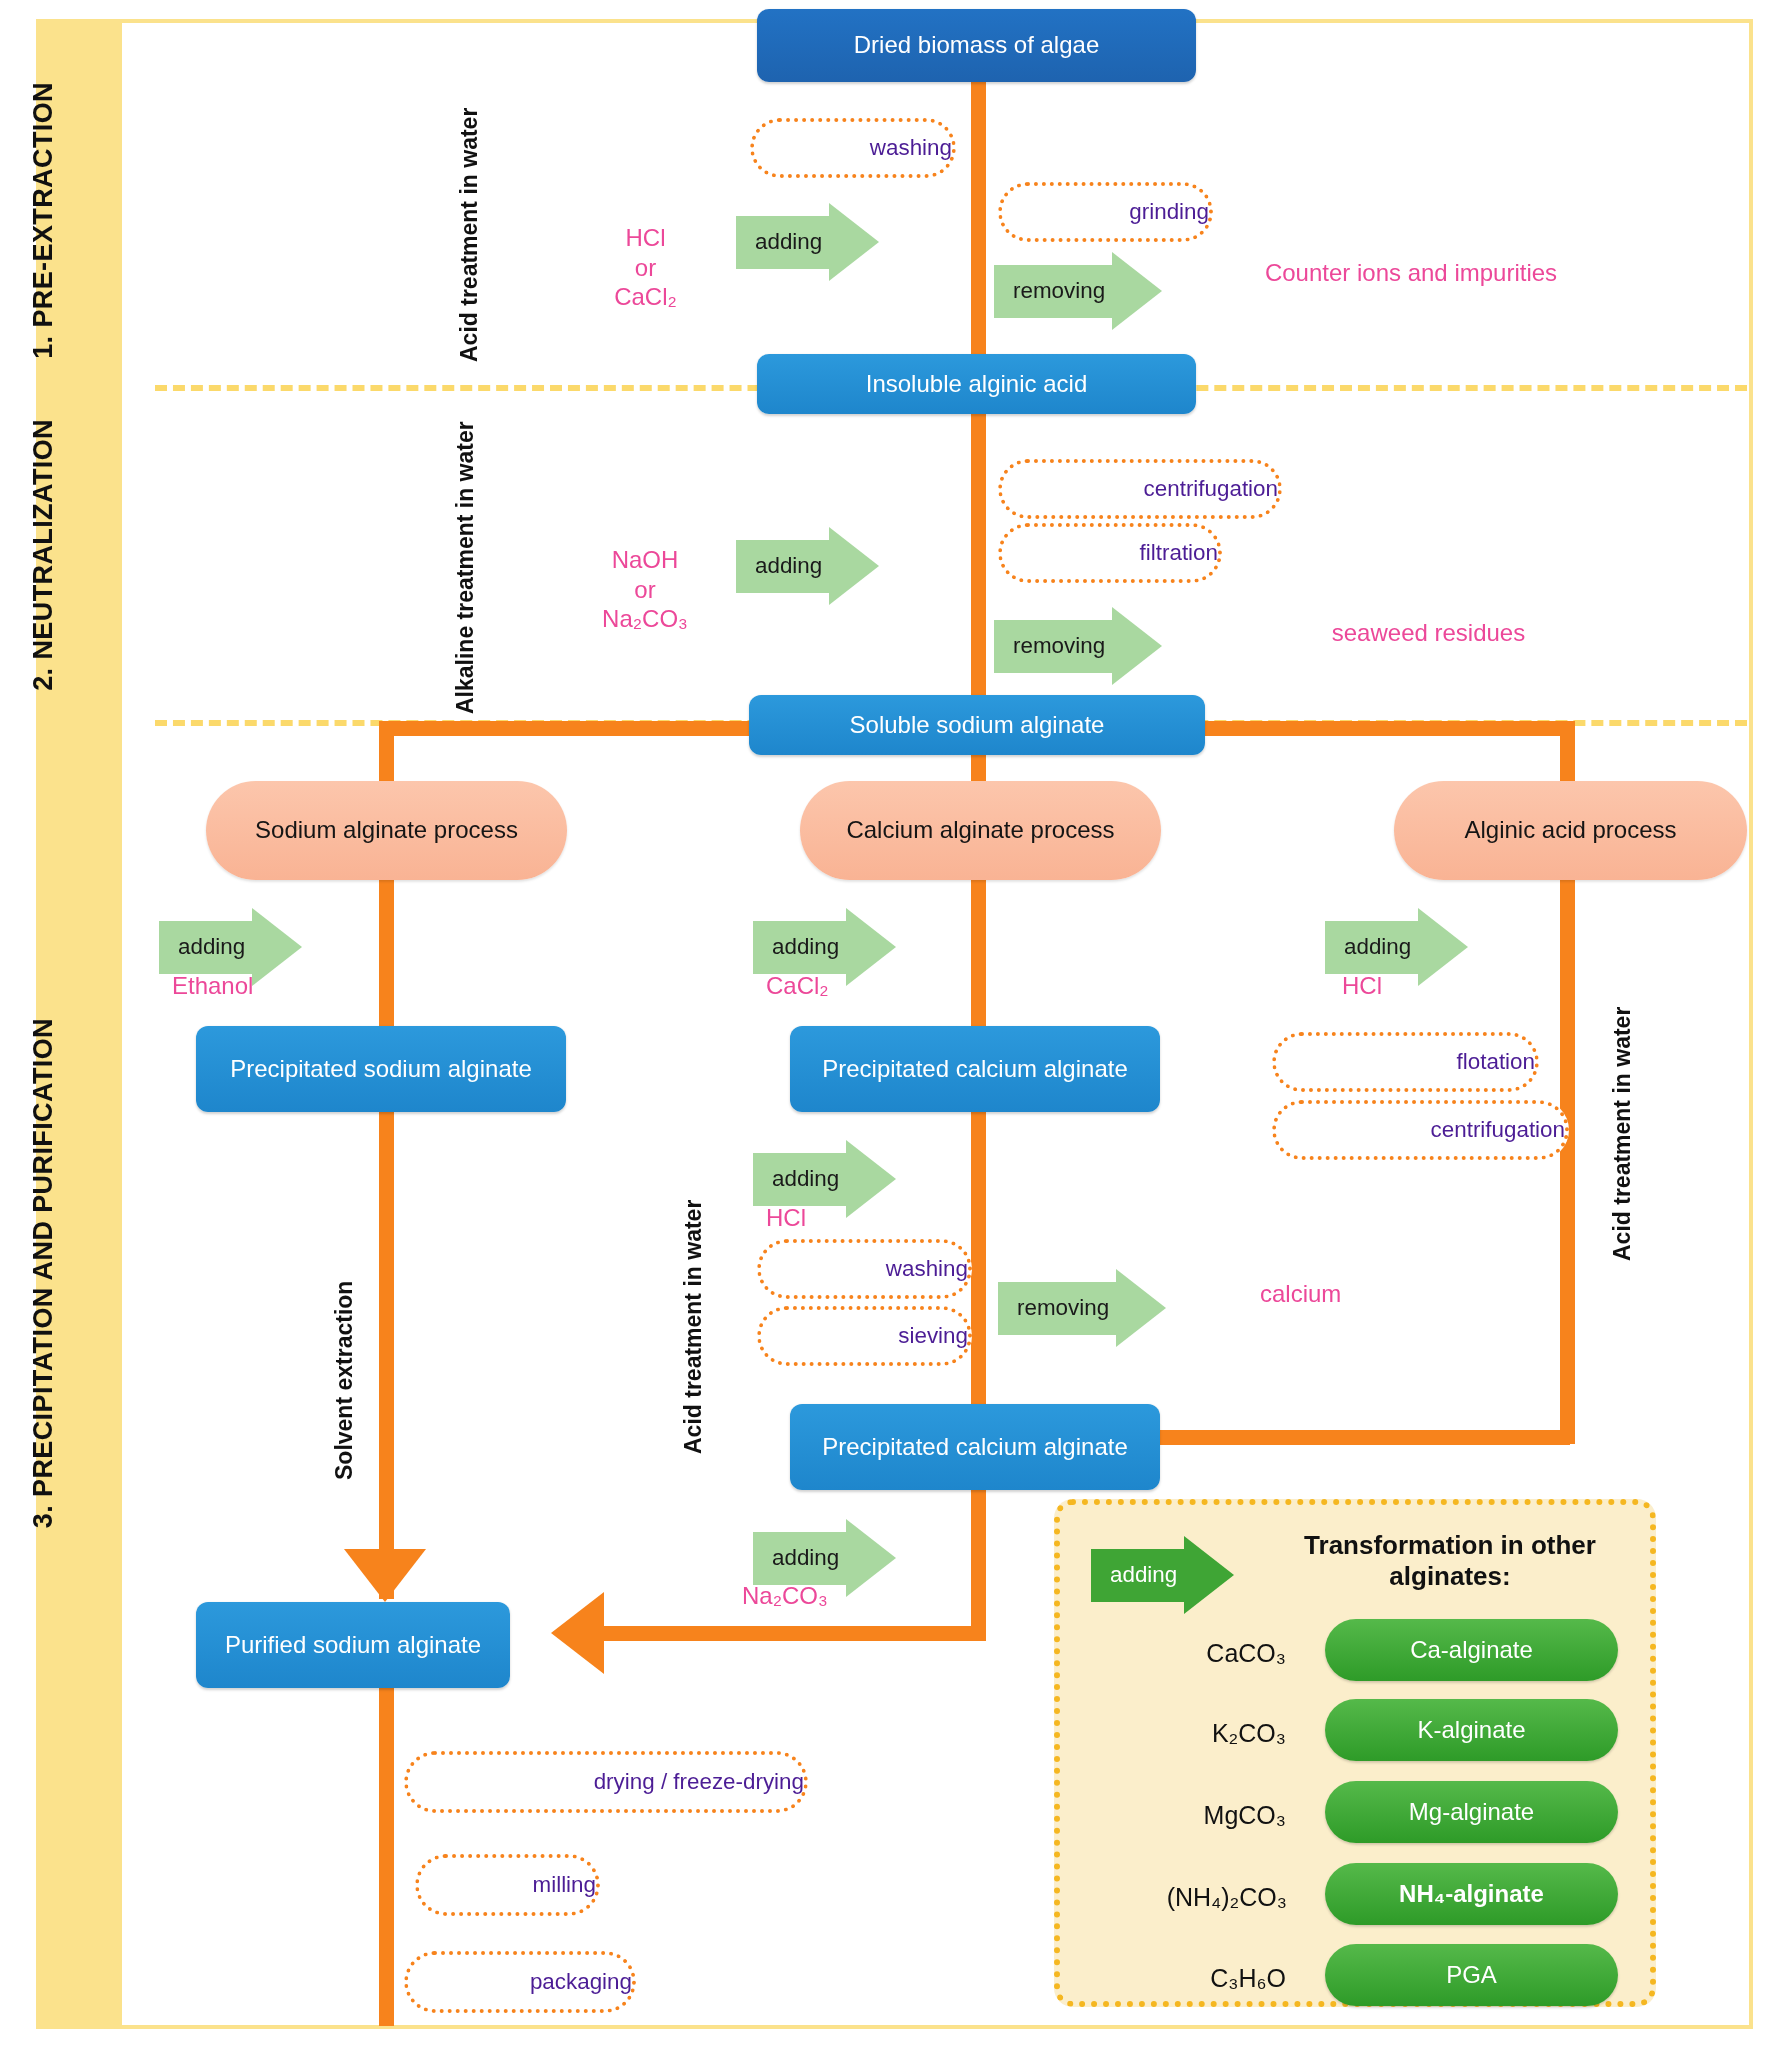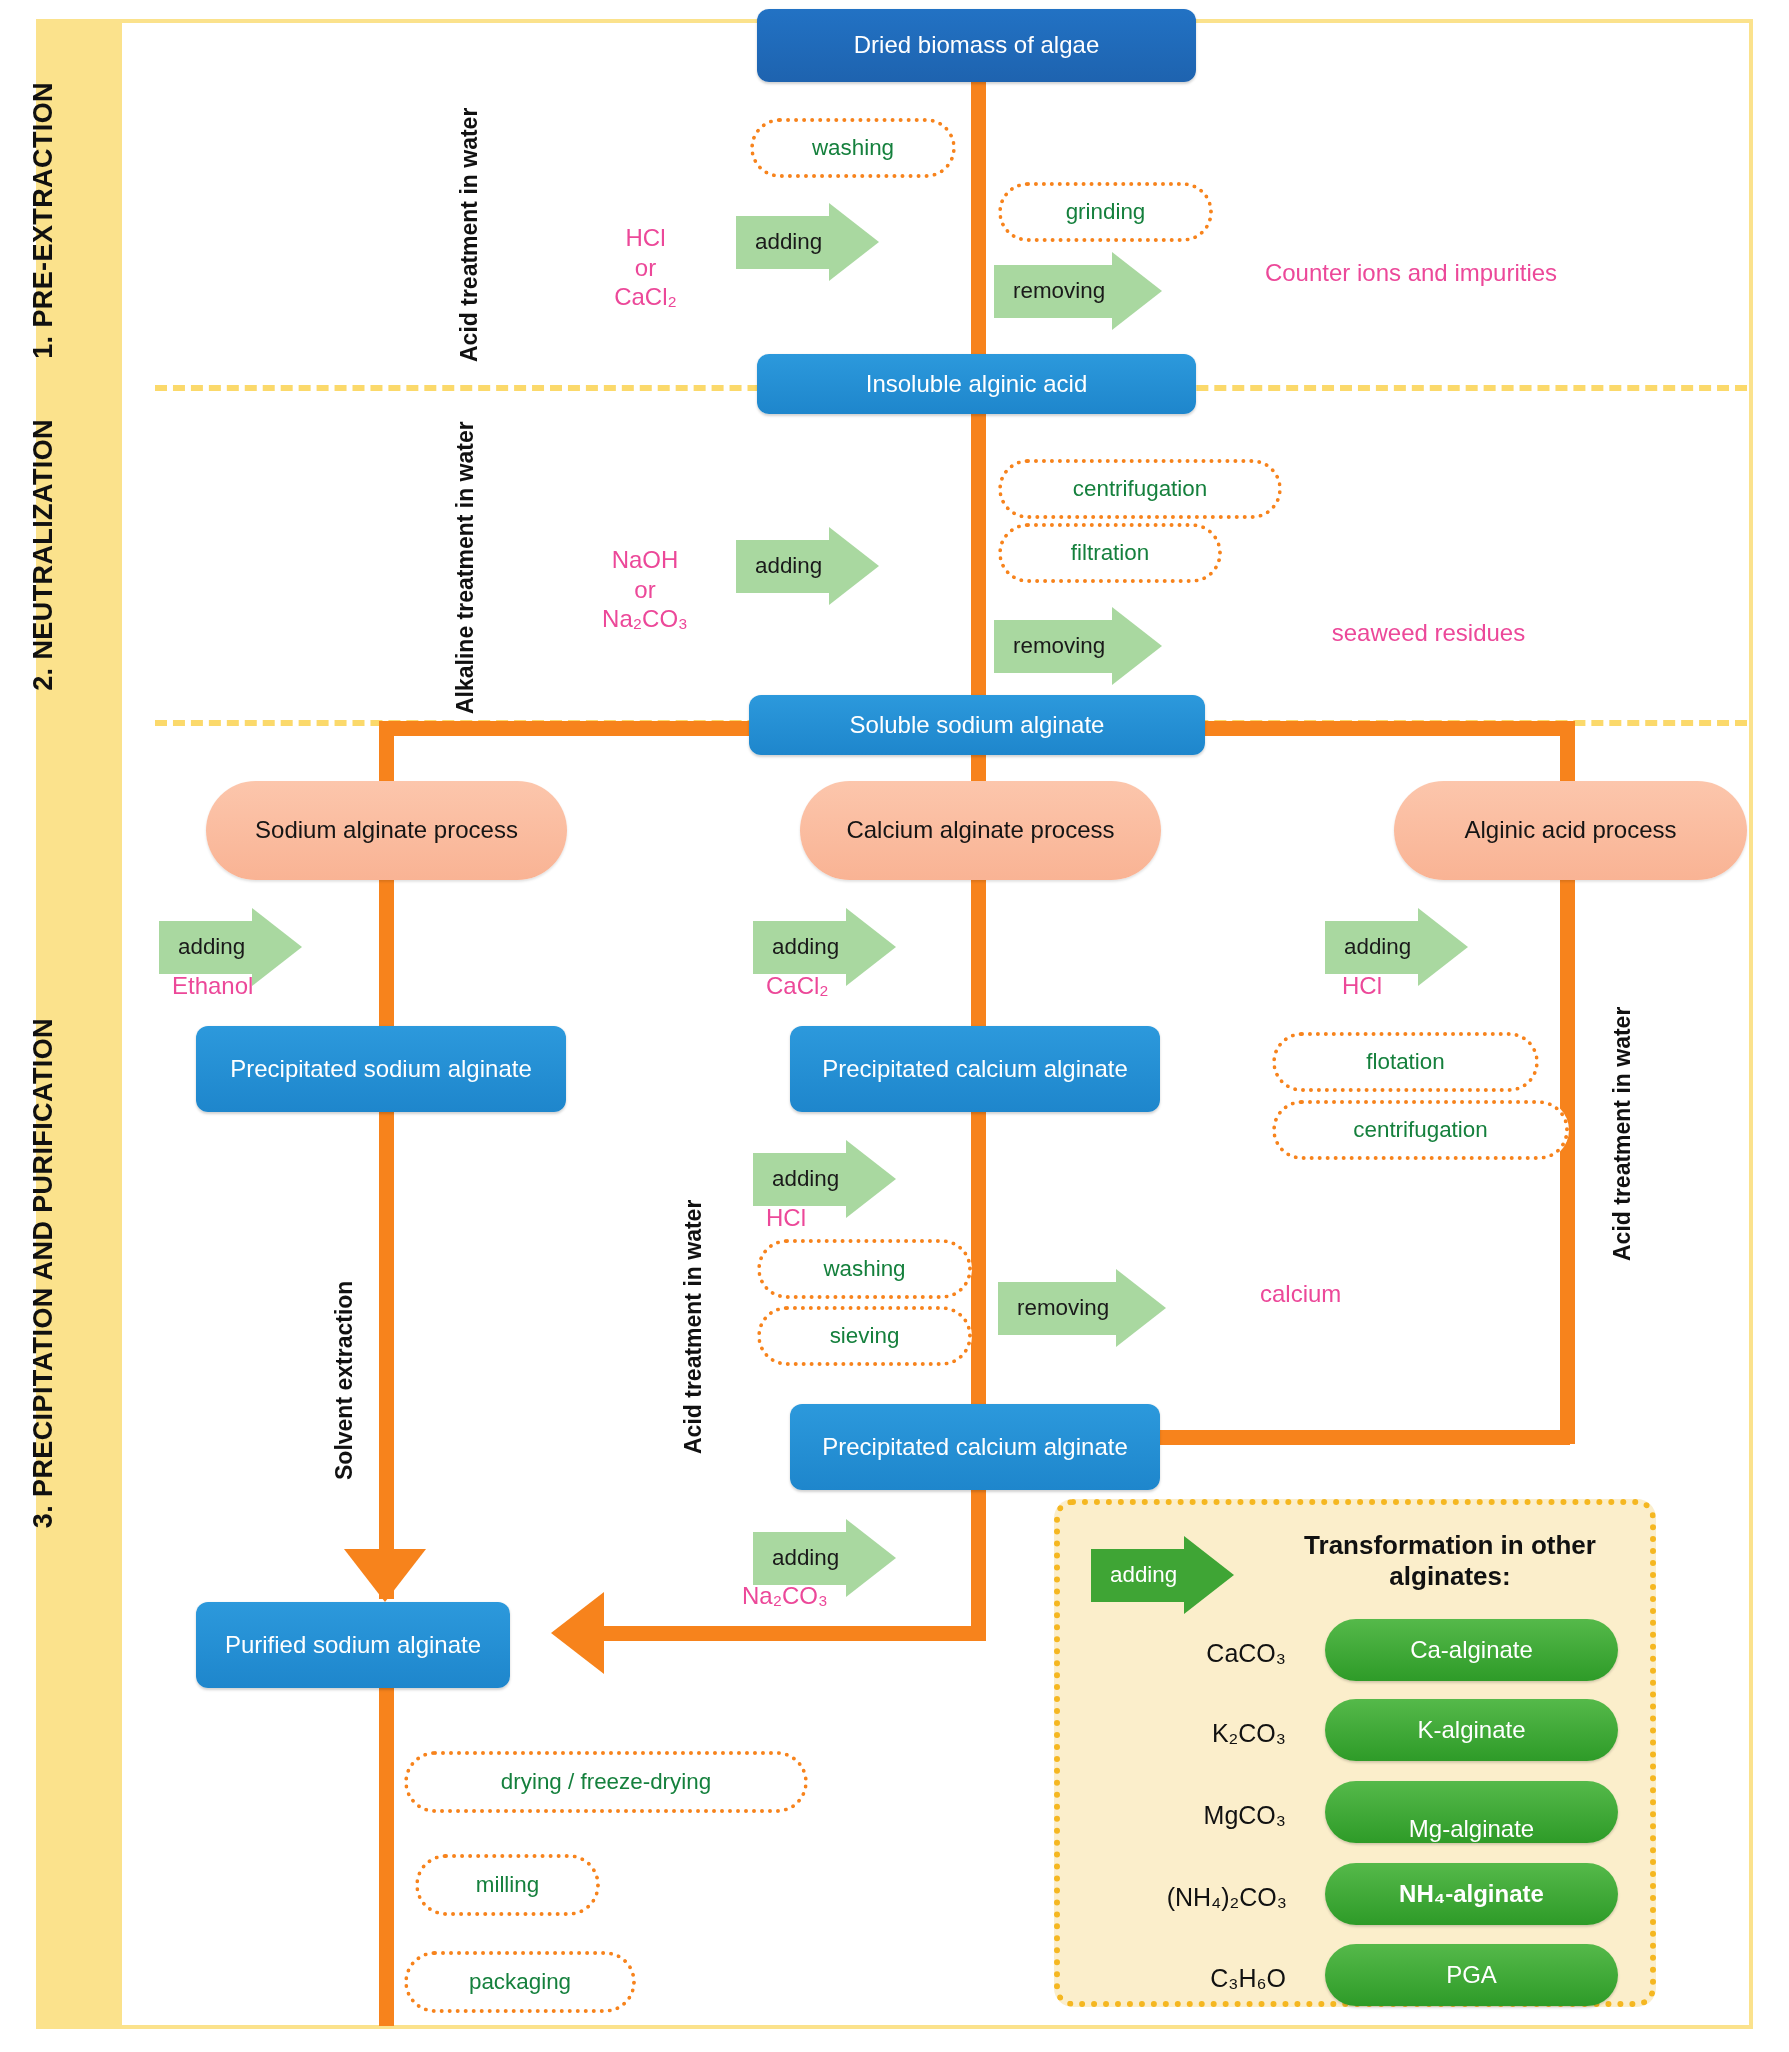--- a/index.html
+++ b/index.html
@@ -47,22 +47,22 @@
         box-shadow:0 1.7px 2.6px rgba(0,0,0,.12);}
 
   
   .gpill{position:absolute;border-radius:34px;
          background:linear-gradient(180deg,#55B94A 0%,#2E9B28 100%);
          color:#ffffff;display:flex;align-items:center;justify-content:center;
          font-size:24px;box-shadow:0 1.7px 2.6px rgba(0,0,0,.18);}
 
   
   .dotcap{position:absolute;border:4.3px dotted #F7831C;border-radius:860px;
-          display:flex;align-items:center;justify-content:center;
-          color:#15803d;font-size:22.4px;background:#fff;box-sizing:border-box;}
+          display:flex;align-items:center;justify-content:flex-end;
+          color:#4c1d95;font-size:22.4px;background:#fff;box-sizing:border-box;}
 
   
   .garrow{position:absolute;display:flex;align-items:center;
           color:#1a1a1a;font-size:22.4px;}
   .garrow .body{background:#A9D8A0;height:53px;display:flex;align-items:center;
                 padding-left:19px;padding-right:6.9px;box-sizing:border-box;}
   .garrow .head{width:0;height:0;border-top:39px solid transparent;
                 border-bottom:39px solid transparent;border-left:50px solid #A9D8A0;}
   .garrow.dark .body{background:#3FA535;color:#ffffff;}
   .garrow.dark .head{border-left-color:#3FA535;}
@@ -353,21 +353,21 @@
   <div class="treag" style="left:1080px;top:1719px;width:206px;">
     <span>K₂CO₃</span>
   </div>
   <div class="gpill" style="left:1325px;top:1699px;width:293px;height:62px;">
     <span>K-alginate</span>
   </div>
 
   <div class="treag" style="left:1080px;top:1801px;width:206px;">
     <span>MgCO₃</span>
   </div>
-  <div class="gpill" style="left:1325px;top:1781px;width:293px;height:62px;align-items:flex-end;">
+  <div class="gpill" style="left:1325px;top:1781px;width:293px;height:62px;">
     <span>Mg-alginate</span>
   </div>
 
   <div class="treag" style="left:1063px;top:1883px;width:224px;">
     <span>(NH₄)₂CO₃</span>
   </div>
   <div class="gpill" style="left:1325px;top:1863px;width:293px;height:62px;font-weight:bold;">
     <span>NH₄-alginate</span>
   </div>
 

